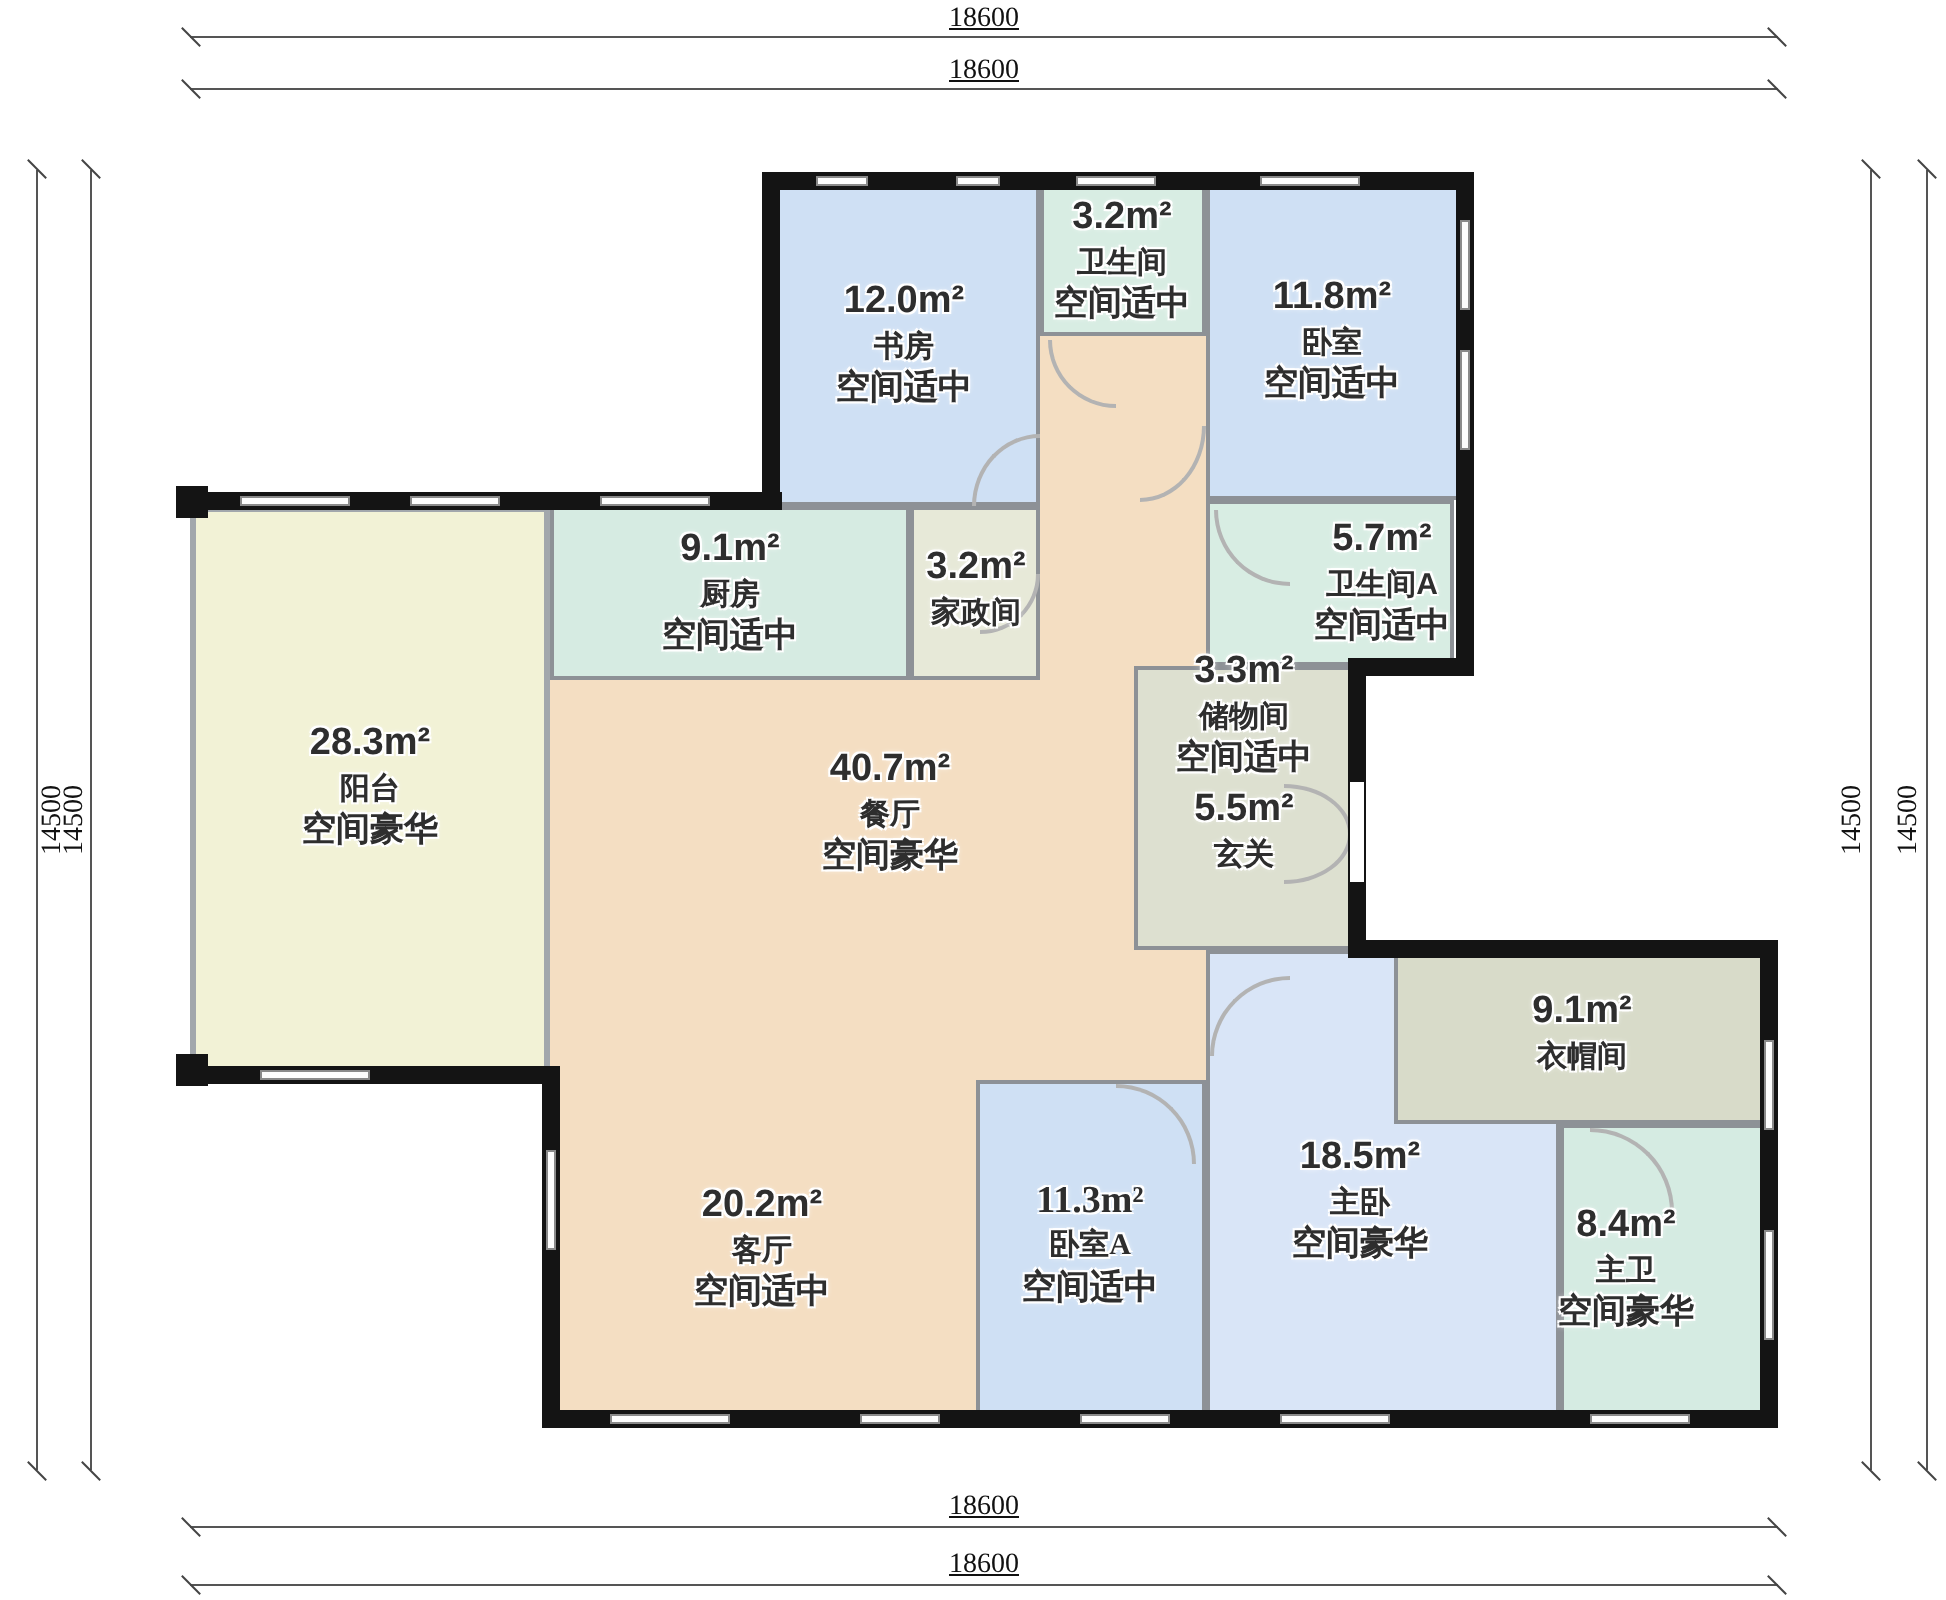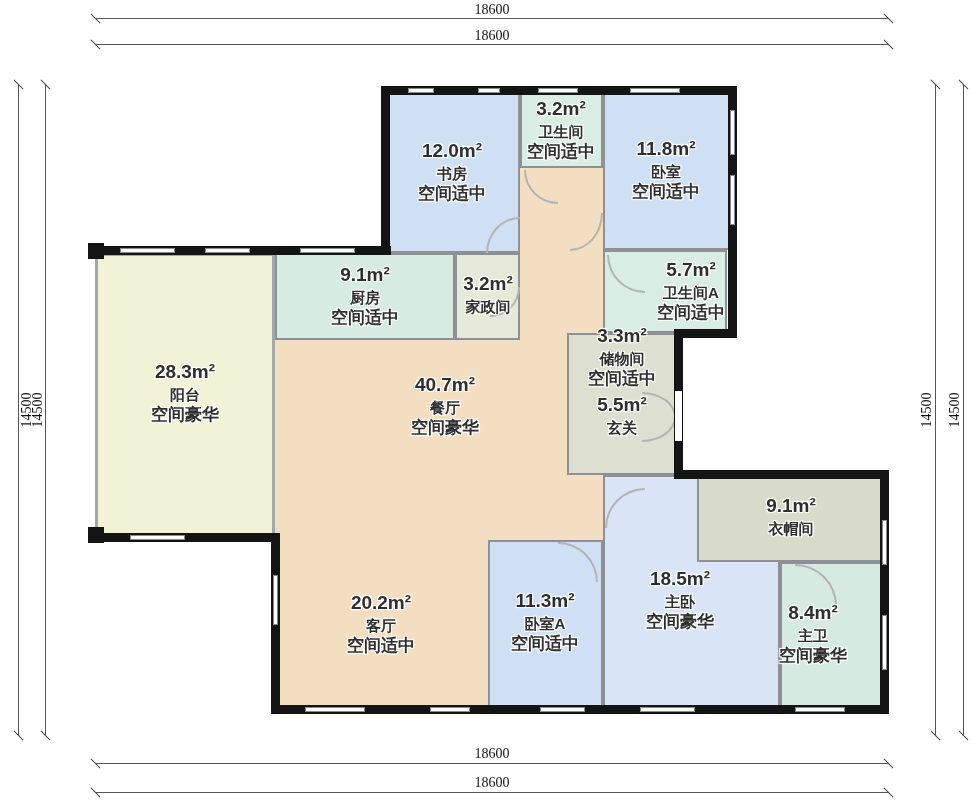--- a/index.html
+++ b/index.html
@@ -38,21 +38,21 @@
   .dim-v::before,.dim-v::after{
     content:"";position:absolute;width:13px;height:1px;background:#444;
     left:-7px;transform:rotate(45deg);
   }
   .dim-v::before{top:-1px;}
   .dim-v::after{bottom:-1px;}
   .dim-label{
     position:absolute;font-family:"Liberation Serif","DejaVu Serif",serif;
     font-size:14px;color:#111;white-space:nowrap;
   }
-  .dim-label.h{transform:translateX(-50%);}
+  .dim-label.h{transform:translateX(-50%);text-decoration:underline;}
   .dim-label.v{transform:translate(-50%,-50%) rotate(-90deg);}
 </style>
 </head>
 <body>
 
 <div class="stage">
 
   <div class="dim-h" style="left:95px;top:18px;width:794px;"></div>
   <span class="dim-label h" style="left:492px;top:2px;">18600</span>
   <div class="dim-h" style="left:95px;top:44px;width:794px;"></div>
@@ -184,21 +184,21 @@
   <div class="rlabel" style="left:445px;top:406px;">
     <div class="r-area">40.7m²</div>
     <div class="r-name">餐厅</div>
     <div class="r-grade">空间豪华</div>
   </div>
   <div class="rlabel" style="left:381px;top:624px;">
     <div class="r-area">20.2m²</div>
     <div class="r-name">客厅</div>
     <div class="r-grade">空间适中</div>
   </div>
-  <div class="rlabel" style="left:545px;top:622px;">
+  <div class="rlabel" style="left:545px;top:622px;font-family:Liberation Serif, serif;">
     <div class="r-area">11.3m²</div>
     <div class="r-name">卧室A</div>
     <div class="r-grade">空间适中</div>
   </div>
   <div class="rlabel" style="left:680px;top:600px;">
     <div class="r-area">18.5m²</div>
     <div class="r-name">主卧</div>
     <div class="r-grade">空间豪华</div>
   </div>
   <div class="rlabel" style="left:791px;top:516px;">

